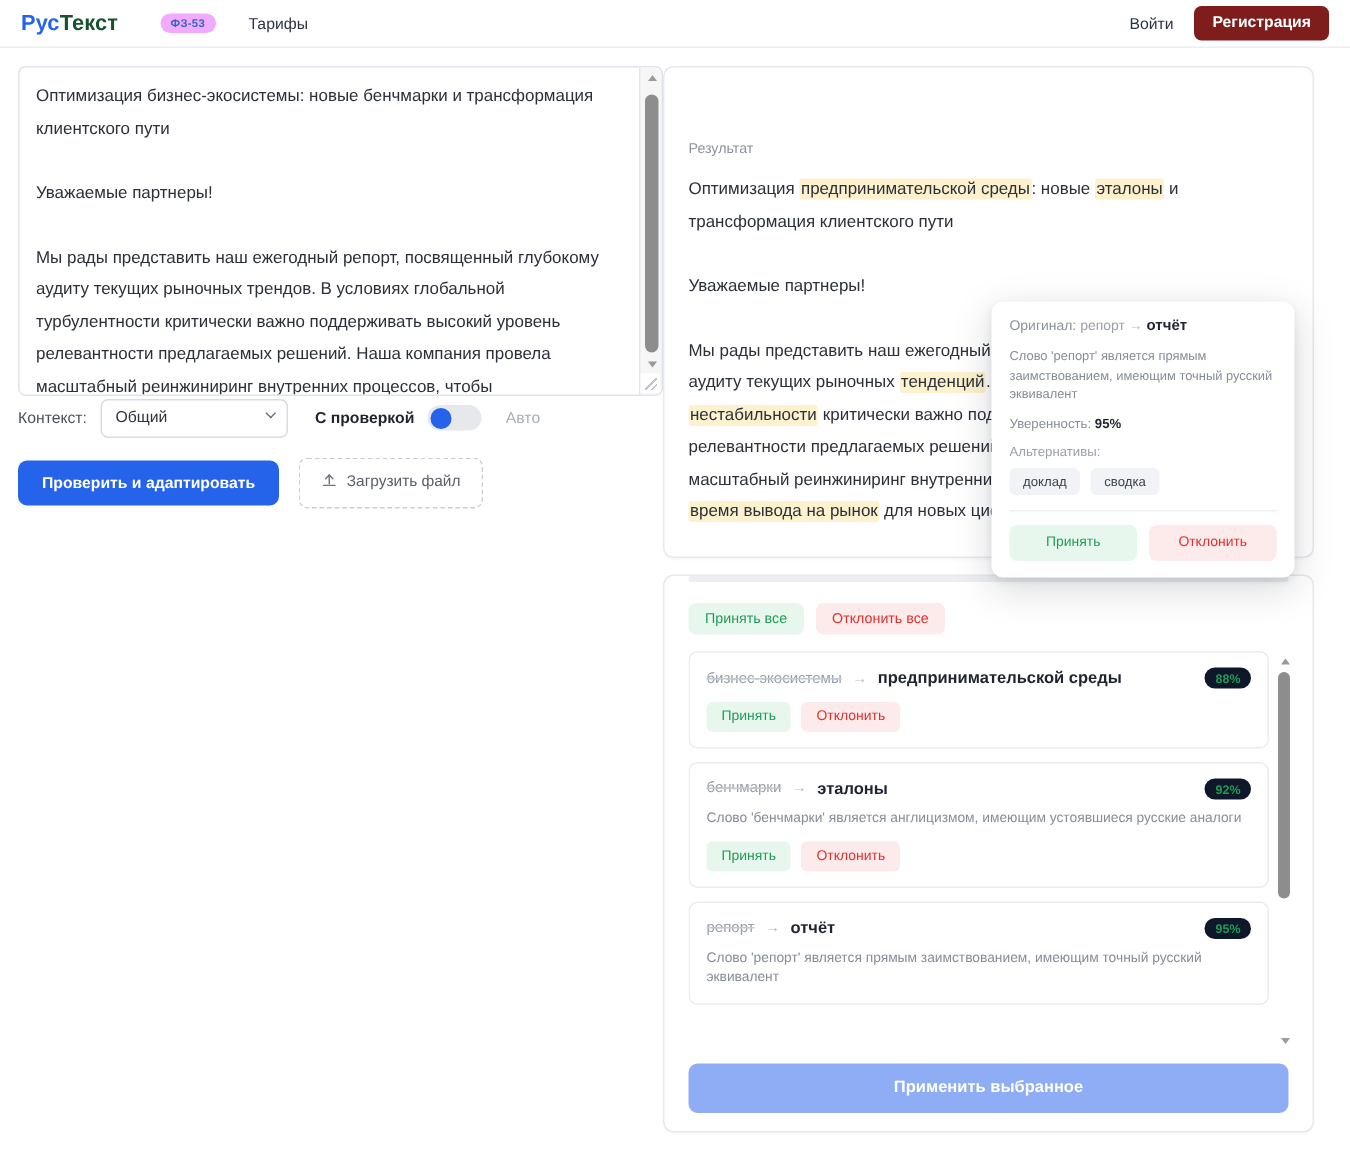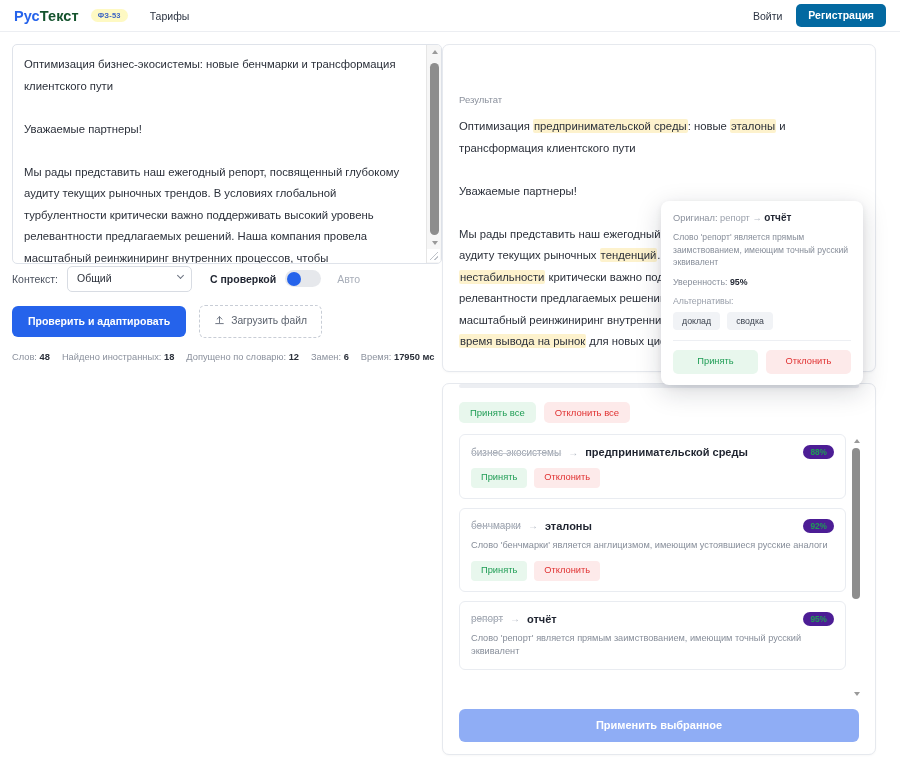--- a/index.html
+++ b/index.html
@@ -24,22 +24,22 @@
   }
   .logo {
     font-size: 14.5px;
     font-weight: 700;
     letter-spacing: .1px;
     white-space: nowrap;
   }
   .logo .rus { color: #2563eb; }
   .logo .text { color: #14532d; }
   .badge-fz {
-    margin-left: 12px;
-    background: #fef9c3;
+    margin-left: 28px;
+    background: #f0abfc;
     color: #3a63c4;
     font-size: 7.5px;
     font-weight: 700;
     border-radius: 9px;
     padding: 2.5px 7px;
     letter-spacing: .2px;
     line-height: 1;
   }
   .nav-link {
     margin-left: 22px;
@@ -54,21 +54,21 @@
     align-items: center;
     gap: 14px;
   }
   .login-link {
     font-size: 10.5px;
     color: #2c3442;
     text-decoration: none;
     cursor: pointer;
   }
   .btn-register {
-    background: #0369a1;
+    background: #7f1d1d;
     color: #fff;
     border: none;
     border-radius: 5px;
     font-size: 10.5px;
     font-weight: 600;
     padding: 6px 12px;
     cursor: pointer;
     font-family: inherit;
     line-height: 1;
   }
@@ -340,21 +340,21 @@
   .w-old {
     font-size: 10px;
     color: #9aa0ab;
     text-decoration: line-through;
     text-decoration-color: #c5cad2;
   }
   .arrow { color: #b6bcc6; font-size: 10px; }
   .w-new { font-size: 11px; font-weight: 700; color: #1f2430; }
   .pct {
     margin-left: auto;
-    background: #4c1d95;
+    background: #0f172a;
     color: #1f9d55;
     font-size: 8.3px;
     font-weight: 700;
     border-radius: 9px;
     padding: 3px 7px;
     line-height: 1;
   }
   .repl-desc {
     font-size: 9.2px;
     color: #868d99;
@@ -529,27 +529,20 @@
           <svg width="11" height="11" viewBox="0 0 16 16" fill="none" stroke="#6b7280" stroke-width="1.4" stroke-linecap="round" stroke-linejoin="round">
             <path d="M8 11V2.5"></path>
               <path d="M4.5 6L8 2.5 11.5 6"></path>
               <path d="M2.5 12.5h11"></path>
           </svg>
         </span>
         <span>Загрузить файл</span>
       </button>
     </div>
 
-    <div class="stats-row">
-      <span><span>Слов:</span> <b>48</b></span>
-      <span><span>Найдено иностранных:</span> <b>18</b></span>
-      <span><span>Допущено по словарю:</span> <b>12</b></span>
-      <span><span>Замен:</span> <b>6</b></span>
-      <span><span>Время:</span> <b>17950 мс</b></span>
-    </div>
   </div>
 
   <div class="col-right">
 
     <div class="card result-card">
       <div class="result-label">Результат</div>
       <div class="result-body" id="result-body">Оптимизация <span class="hl">предпринимательской среды</span>: новые <span class="hl">эталоны</span> и трансформация клиентского пути
 
 Уважаемые партнеры!
 

